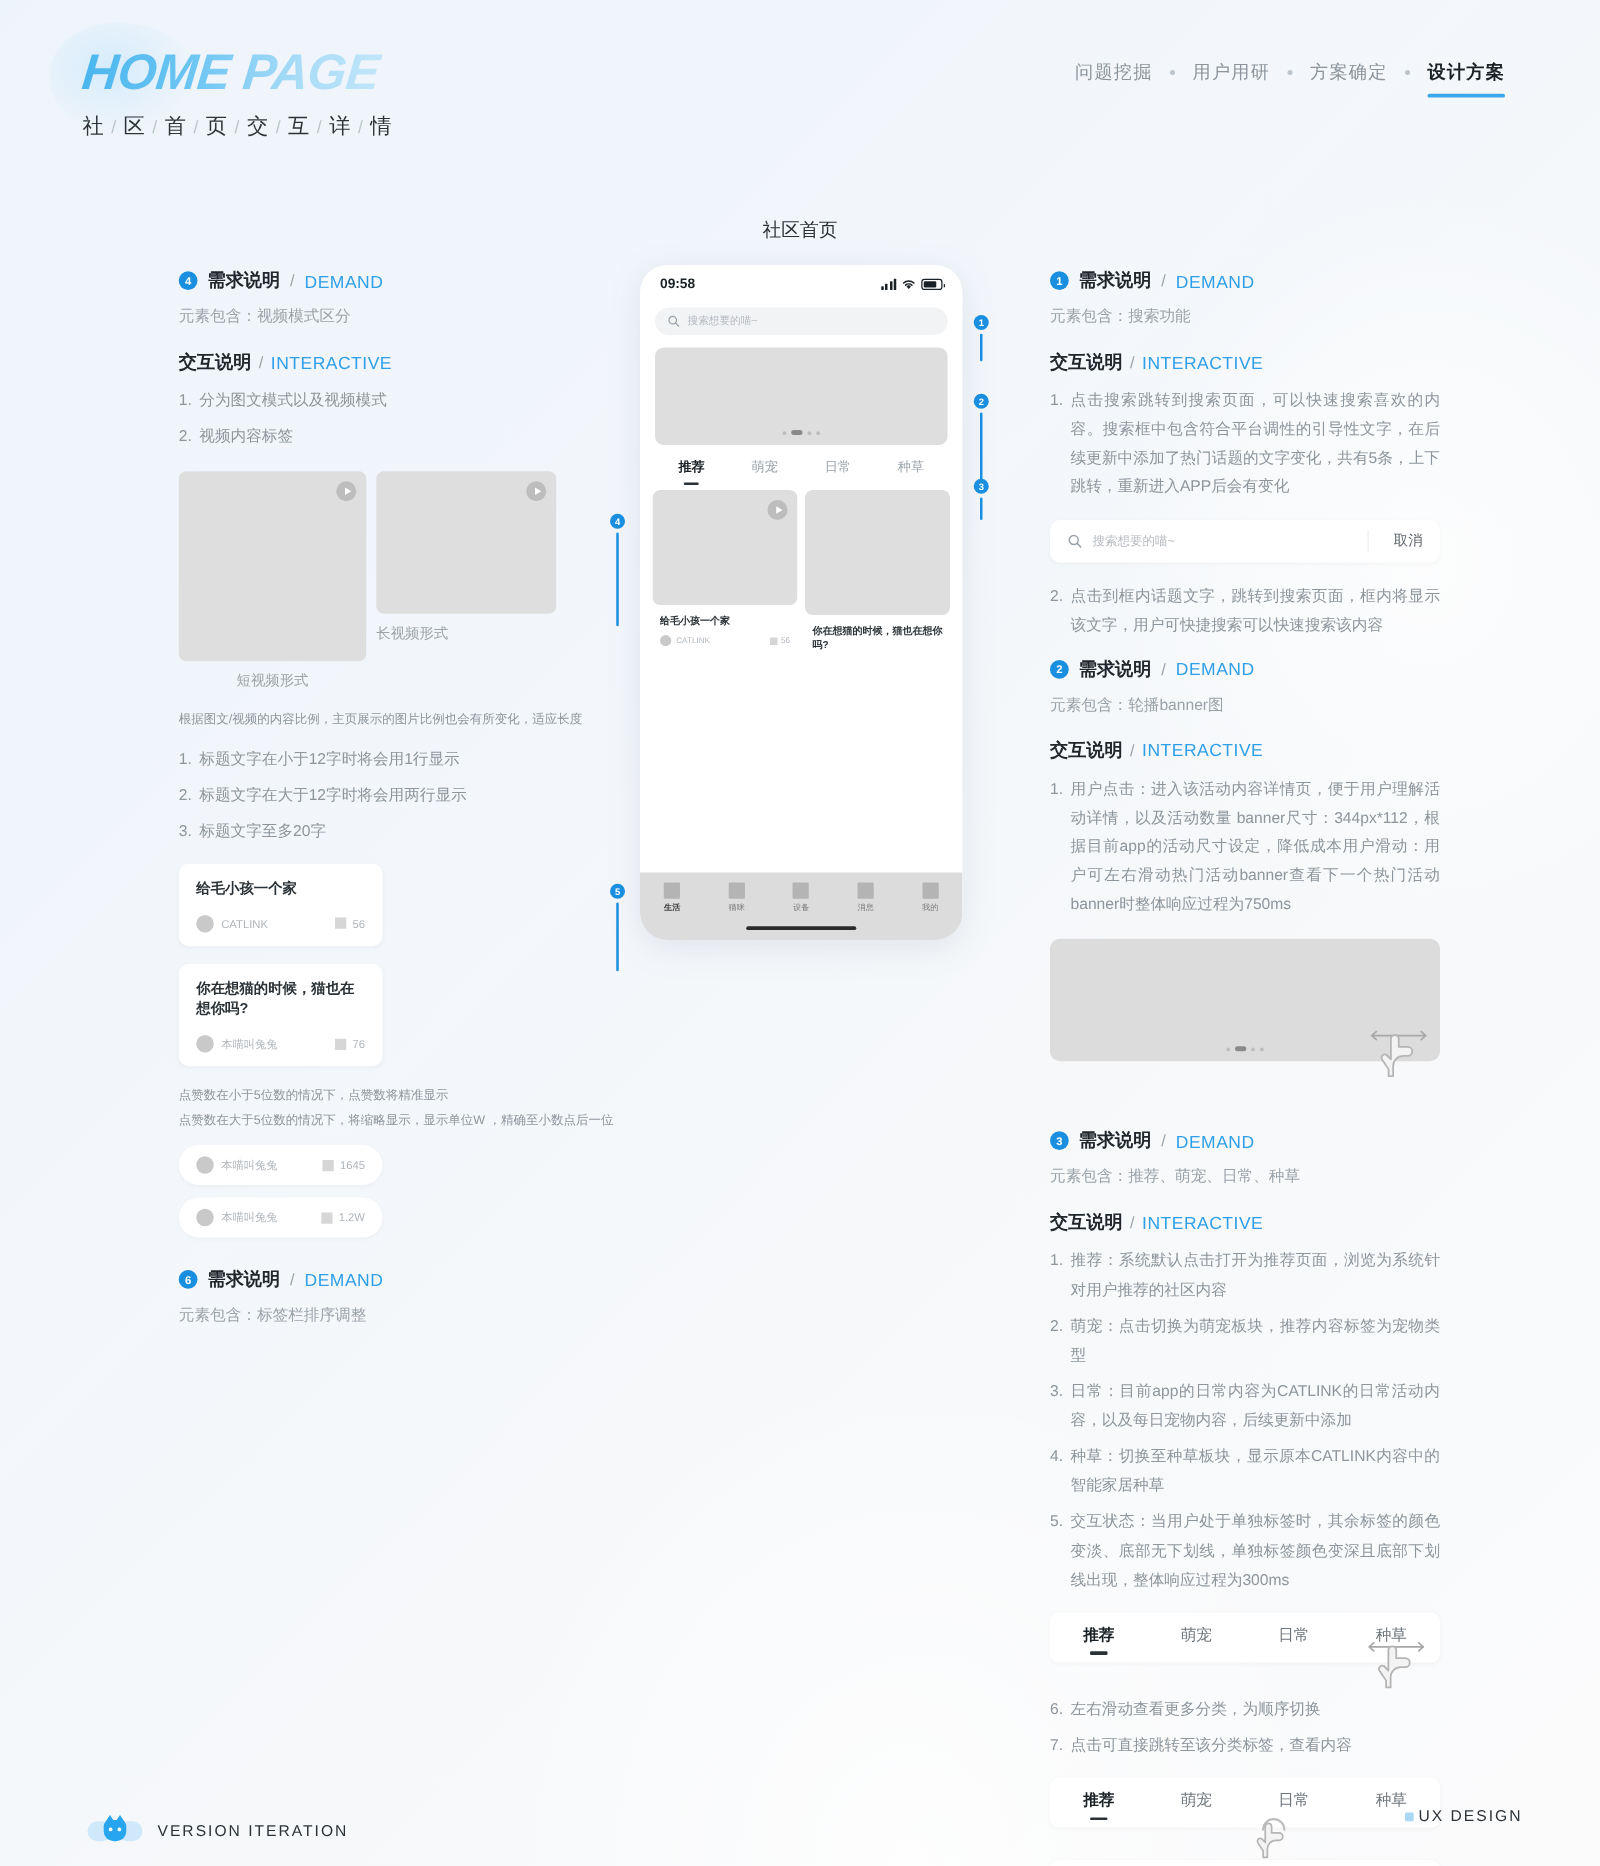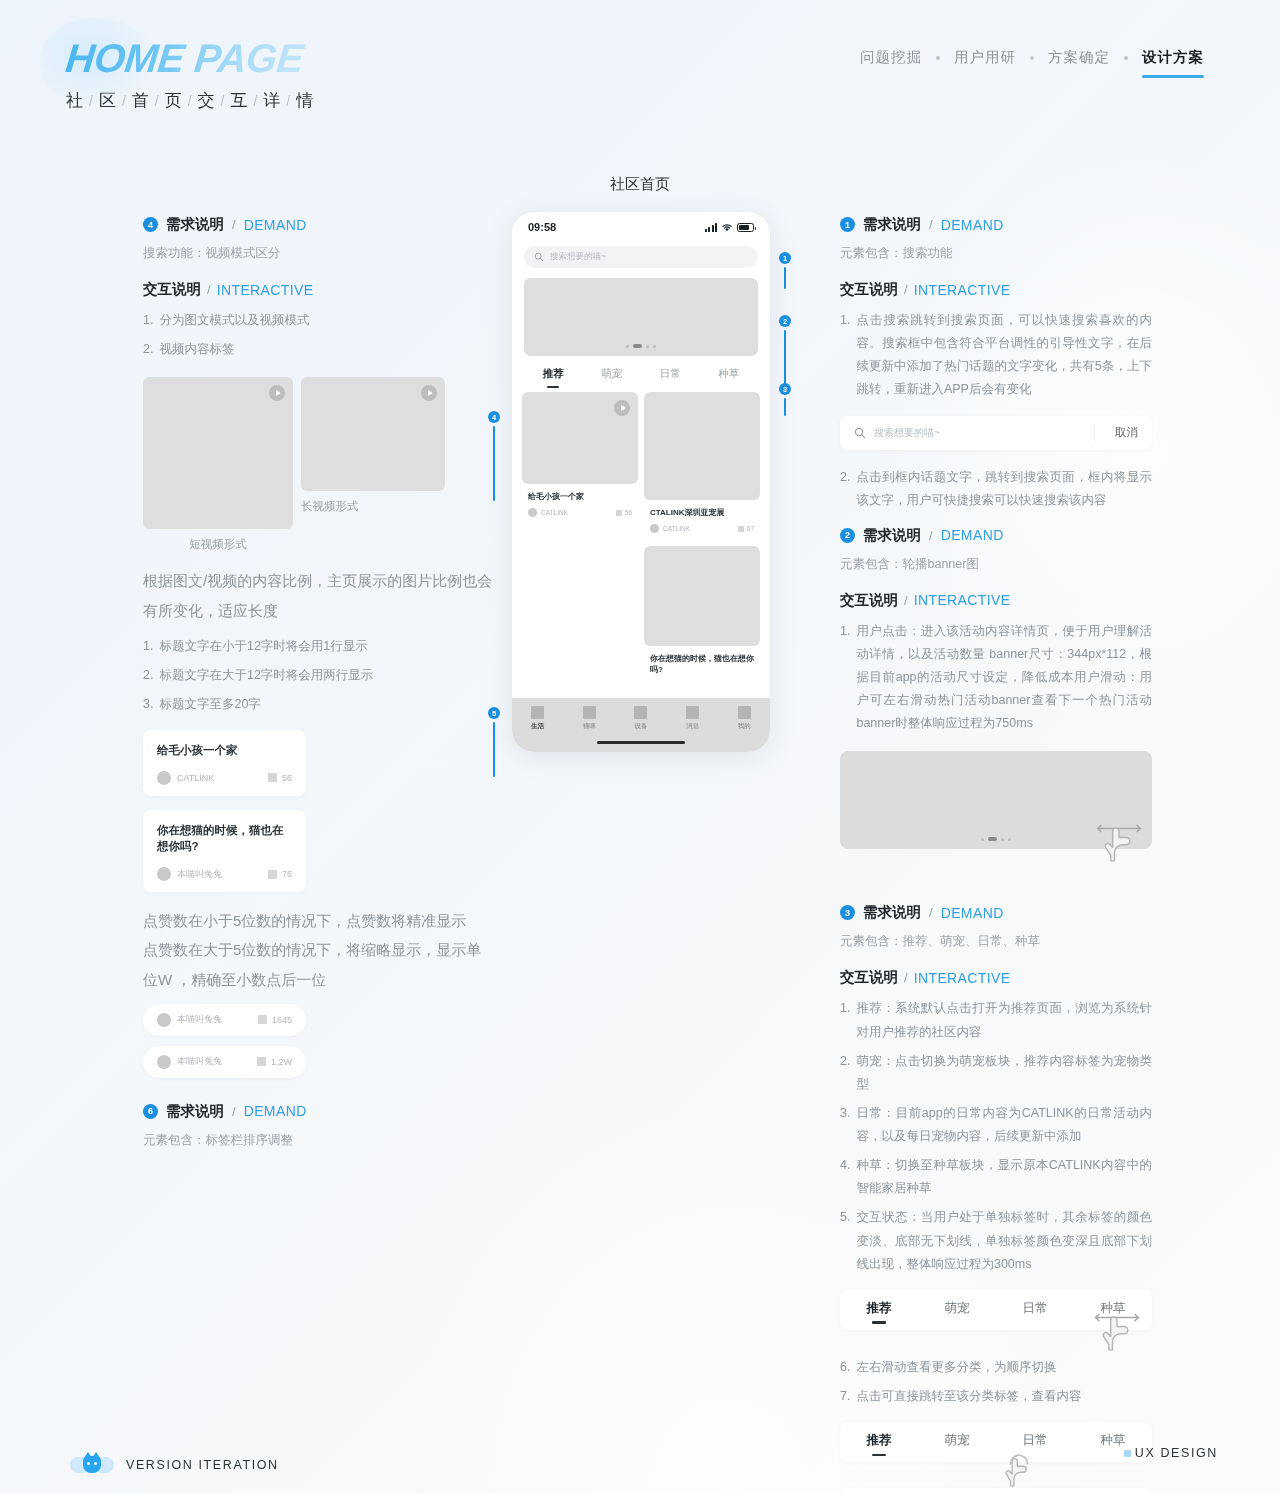--- a/index.html
+++ b/index.html
@@ -89,21 +89,21 @@
     position: absolute; right: 8px; top: 8px; width: 16px; height: 16px;
     border-radius: 50%; background: #bdbdbd; display: flex; align-items: center; justify-content: center;
   }
   .play-ic::after {
     content: ""; border-left: 5px solid #fff; border-top: 3.5px solid transparent;
     border-bottom: 3.5px solid transparent; margin-left: 2px;
   }
   .cap { font-size: 11.5px; color: #9aa2aa; text-align: center; margin-top: 8px; }
   .cap.l { text-align: left; }
 
-  .para { font-size: 15px; color: #8d959d; line-height: 1.95; margin-top: 14px; }
+  .para { font-size: 10px; color: #8d959d; line-height: 1.95; margin-top: 14px; }
 
   
   .card-s {
     background: #fff; border-radius: 8px; padding: 12px 14px 11px 14px;
     width: 163px; margin-top: 14px; box-shadow: 0 1px 4px rgba(0,0,0,.04);
   }
   .card-s .t { font-size: 11.5px; font-weight: bold; color: #2b3237; line-height: 1.45; }
   .card-s .meta { display: flex; align-items: center; margin-top: 12px; }
   .avatar-s { width: 14px; height: 14px; border-radius: 50%; background: #c9c9c9; flex: none; }
   .uname { font-size: 9px; color: #b0b6bc; margin-left: 6px; flex: 1; }
@@ -275,21 +275,21 @@
     </div>
 
   <div class="col-left">
 
     <div class="sec-head">
       <span class="badge">4</span>
       <span class="sec-title">需求说明</span>
       <span class="sec-slash">/</span>
       <span class="sec-en">DEMAND</span>
     </div>
-    <div class="sec-sub">搜索功能：视频模式区分</div>
+    <div class="sec-sub">元素包含：视频模式区分</div>
 
     <div class="sec-head2">
       <span class="sec-title">交互说明</span>
       <span class="sec-slash">/</span>
       <span class="sec-en">INTERACTIVE</span>
     </div>
     <ul class="ol" id="left-int-list">
         <li>
           <span class="num">1.</span>
           <span class="txt">分为图文模式以及视频模式</span>
@@ -437,30 +437,20 @@
             <div class="fmeta">
               <span class="avatar-f"></span>
               <span class="funame">CATLINK</span>
               <span class="flike-sq"></span>
               <span class="flike-n">56</span>
             </div>
           </div>
         </div>
       <div class="feed-col" id="feed-right">
           <div class="fcard">
-            <div class="fimg" style="height:108px"></div>
-            <div class="ftitle">CTALINK深圳亚宠展</div>
-            <div class="fmeta">
-              <span class="avatar-f"></span>
-              <span class="funame">CATLINK</span>
-              <span class="flike-sq"></span>
-              <span class="flike-n">67</span>
-            </div>
-          </div>
-          <div class="fcard">
             <div class="fimg" style="height:100px"></div>
             <div class="ftitle">你在想猫的时候，猫也在想你吗?</div>
             <div style="height:8px"></div>
           </div>
         </div>
     </div>
 
     <div class="tabbar" id="phone-tabbar">
         <div class="tb on">
           <div class="tb-ic"></div>

